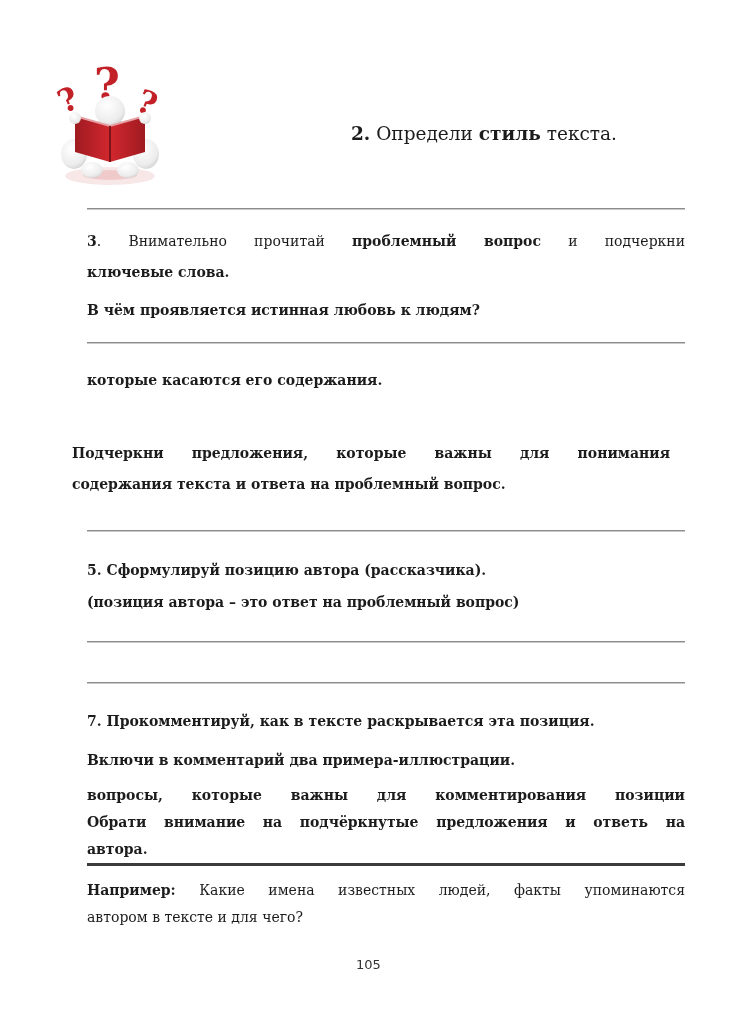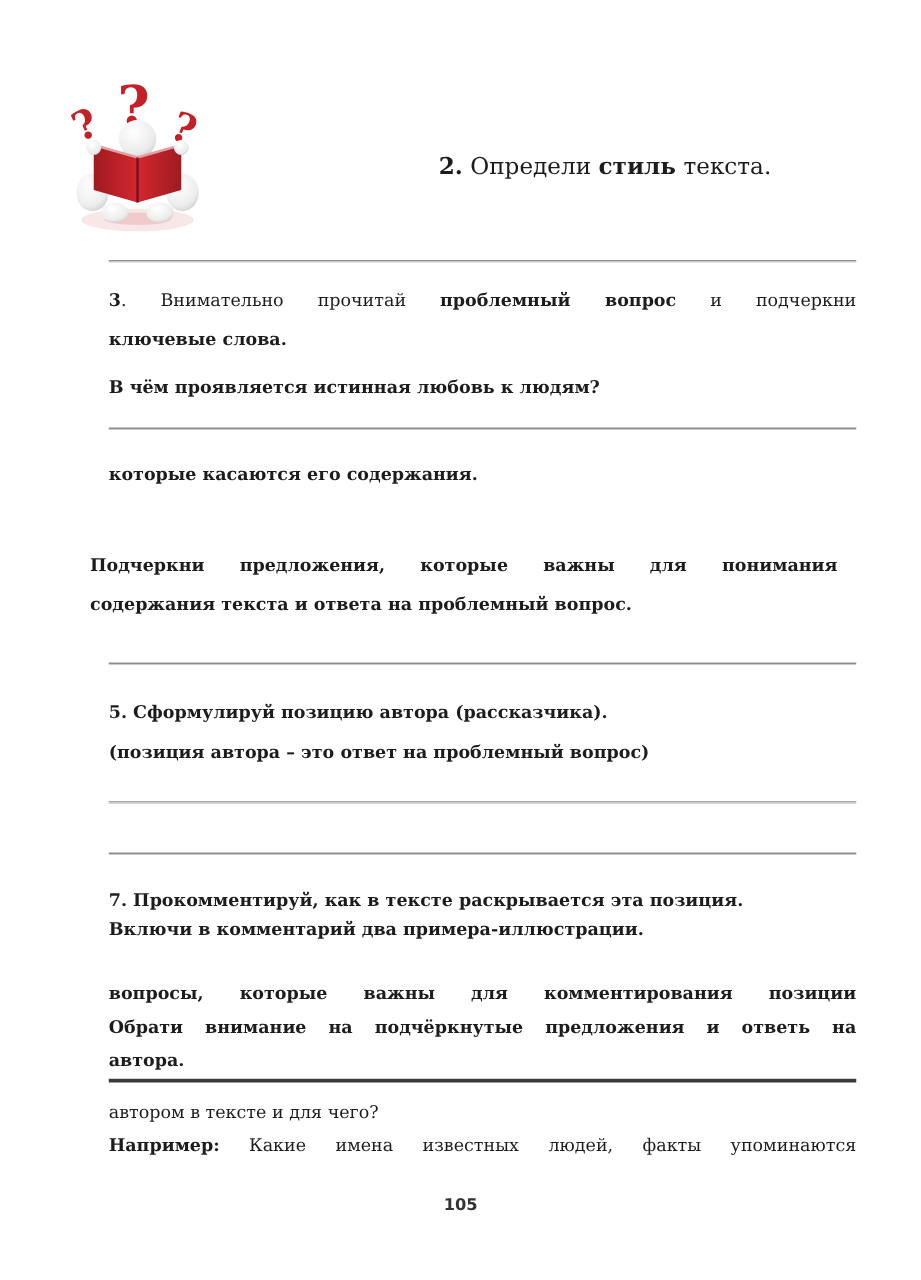--- a/index.html
+++ b/index.html
@@ -18,21 +18,21 @@
   .just{text-align:justify;text-align-last:justify;}
   .rule{
     position:absolute;left:87px;width:598px;height:2px;
     background:linear-gradient(to bottom,#8d8d8d 0 1px,#c9c9c9 1px 2px);
   }
   .rule.dark{background:#3b3b3b;height:3px;}
   .step2line{font-size:18.5px;line-height:28px;text-align:right;}
   .pagenum{
     font-family:"DejaVu Sans","Liberation Sans",sans-serif;
     font-size:13px;color:#333333;
-    width:737px;text-align:center;font-weight:bold;
+    width:737px;text-align:center;
   }
 </style>
 </head>
 <body>
 
 <div class="page">
 
   <svg class="abs" style="left:50px;top:56px" width="120" height="136" viewBox="0 0 120 136">
     <defs>
       <radialGradient id="gHead" cx="40%" cy="32%" r="78%">
@@ -98,29 +98,29 @@
 
   <div class="rule" style="top:530px"></div>
 
   <div class="abs ln b" style="left:87px;top:555px;width:598px">5. Сформулируй позицию автора (рассказчика).</div>
   <div class="abs ln b" style="left:87px;top:587px;width:598px">(позиция автора – это ответ на проблемный вопрос)</div>
 
   <div class="rule" style="top:641px"></div>
   <div class="rule" style="top:682px"></div>
 
   <div class="abs ln b" style="left:87px;top:706px;width:598px">7. Прокомментируй, как в тексте раскрывается эта позиция.</div>
-  <div class="abs ln b" style="left:87px;top:729px;width:598px">Включи в комментарий два примера-иллюстрации.</div>
+  <div class="abs ln b" style="left:87px;top:745px;width:598px">Включи в комментарий два примера-иллюстрации.</div>
   <div class="abs b tight" style="left:87px;top:782px;width:598px">
     <span class="ln just">вопросы, которые важны для комментирования позиции</span>
     <span class="ln just">Обрати внимание на подчёркнутые предложения и ответь на</span>
     <span class="ln">автора.</span>
   </div>
 
   <div class="rule dark" style="top:863px"></div>
 
   <div class="abs tight" style="left:87px;top:877px;width:598px">
+    <span class="ln just"><span class="b">Например:</span><span> Какие имена известных людей, факты упоминаются</span></span>
     <span class="ln">автором в тексте и для чего?</span>
-    <span class="ln just"><span class="b">Например:</span><span> Какие имена известных людей, факты упоминаются</span></span>
   </div>
 
   <div class="abs pagenum" style="left:0;top:957px">105</div>
 
 </div>
 
 </body></html>

